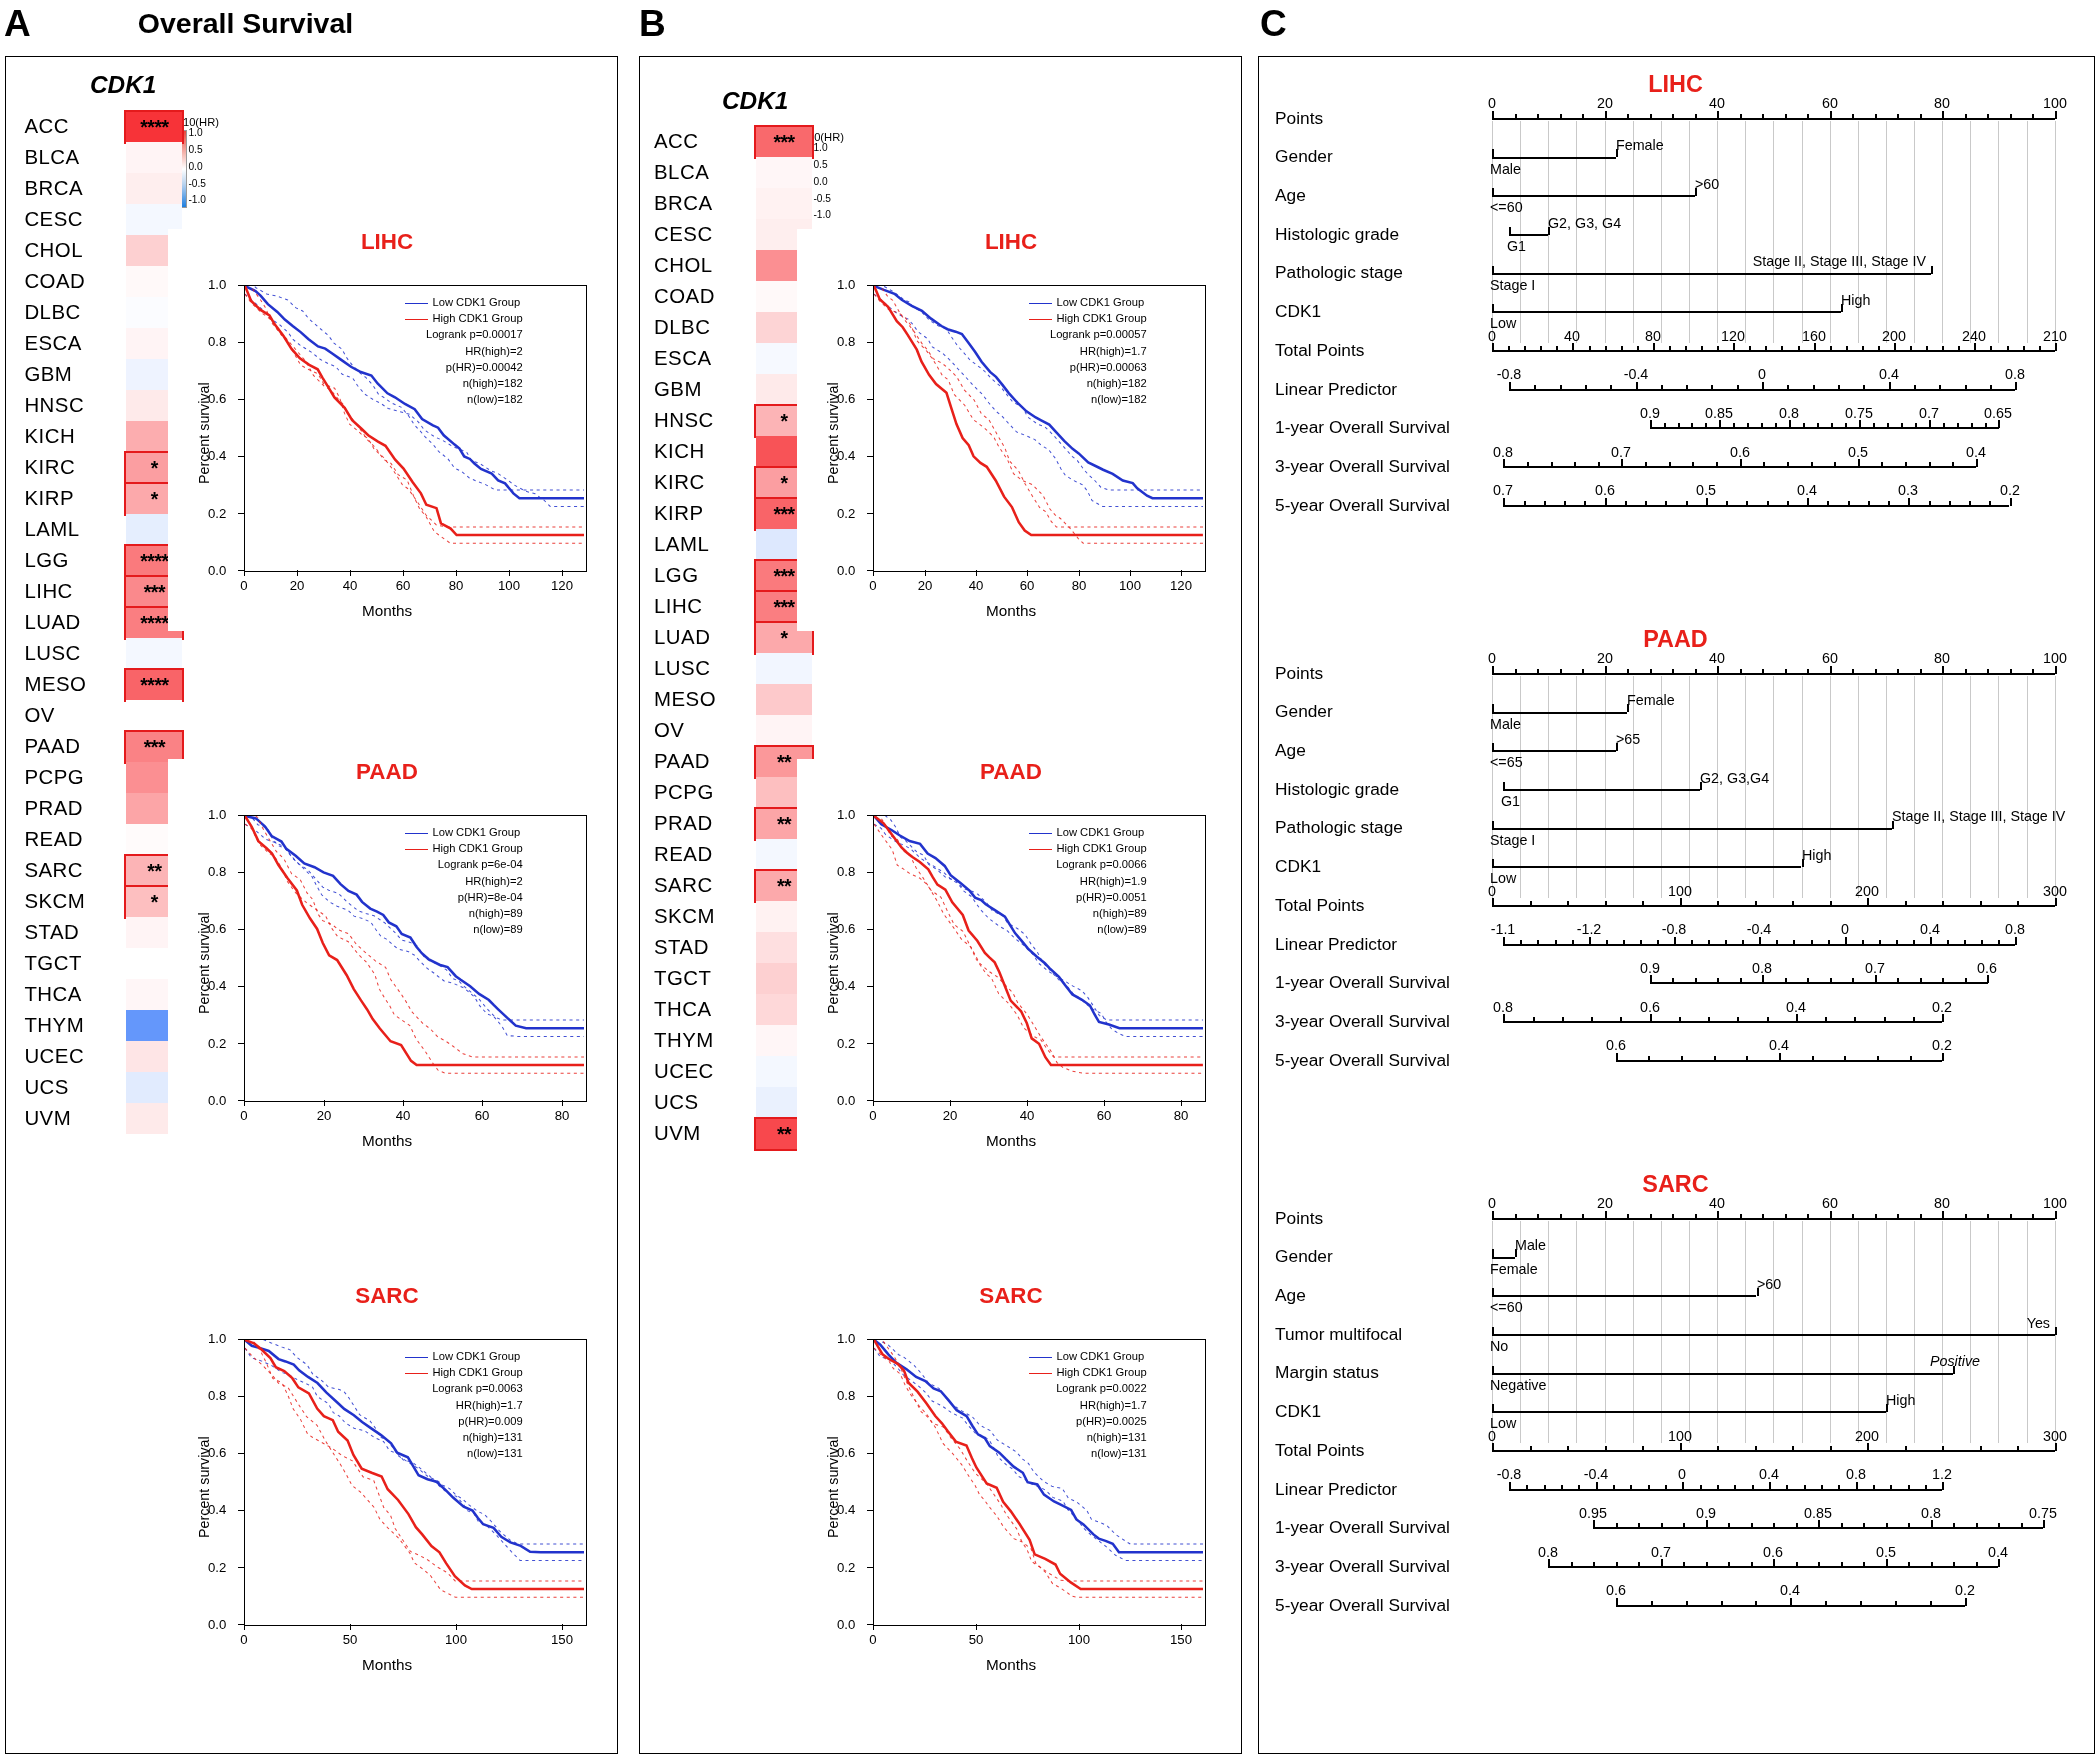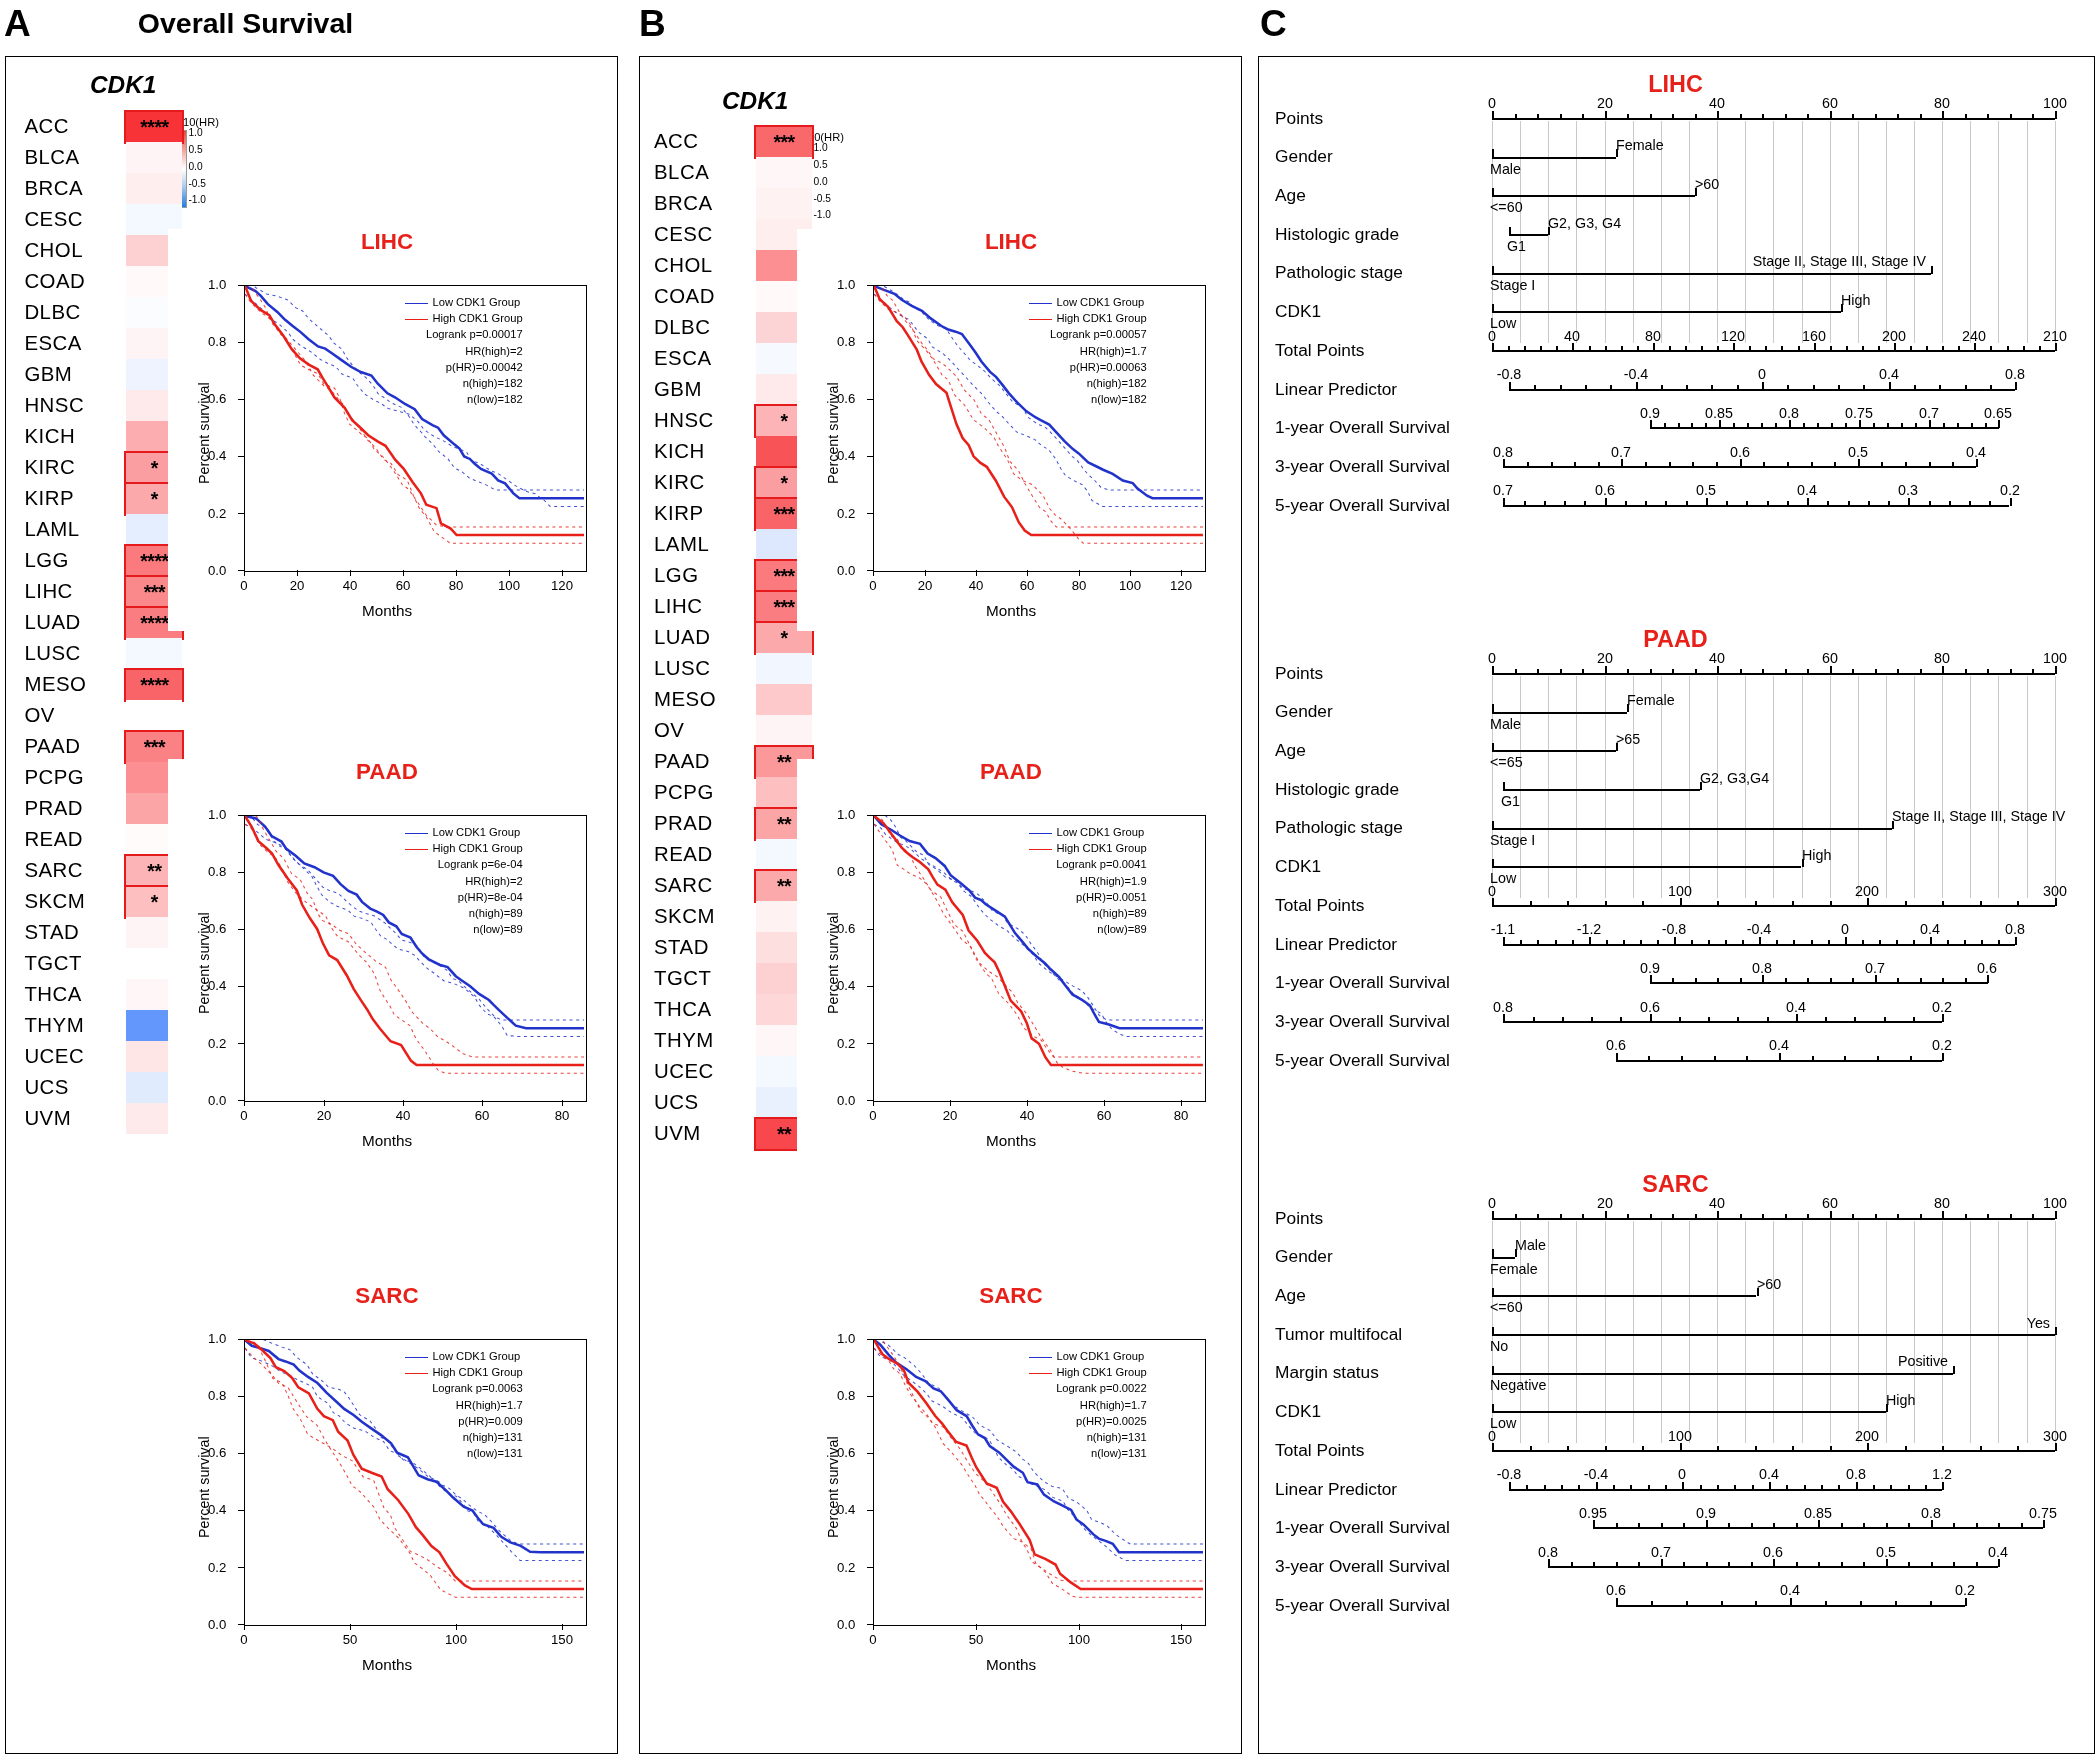--- a/index.html
+++ b/index.html
@@ -623,21 +623,21 @@
         <polyline points="0.0,0.0 15.1,9.8 15.1,9.8 33.1,24.2 33.1,24.2 42.8,38.5 42.8,38.5 51.7,57.7 51.7,57.7 61.0,63.7 61.0,63.7 72.9,75.6 72.9,75.6 85.2,88.0 85.2,88.0 97.1,92.6 97.1,92.6 106.7,110.6 106.7,110.6 123.8,121.5 123.8,121.5 140.9,136.9 140.9,136.9 160.8,143.2 160.8,143.2 175.5,163.0 175.5,163.0 192.0,174.9 192.0,174.9 201.1,188.8 201.1,188.8 210.5,201.5 210.5,201.5 224.9,216.8 224.9,216.8 244.1,231.2 244.1,231.2 262.1,241.9 262.1,241.9 277.1,256.9 277.1,256.9 293.6,269.8 293.6,269.8 313.1,288.9 313.1,288.9 323.1,305.3 323.1,305.3 340.9,320.0 340.9,320.0 359.0,331.6 359.0,331.6 374.9,340.4 374.9,340.4 389.9,349.8 389.9,349.8 407.8,359.0 407.8,359.0 419.8,372.4 419.8,372.4 431.7,390.5 431.7,390.5 442.3,407.6 442.3,407.6 457.3,417.0 457.3,417.0 470.3,417.0 470.3,417.0 483.3,417.0 483.3,417.0 499.7,417.0 499.7,417.0 509.4,417.0 509.4,417.0 526.2,417.0 526.2,417.0 546.7,417.0 546.7,417.0 565.7,417.0 565.7,417.0 579.0,417.0 579.0,417.0 598.0,417.0 598.0,417.0 617.6,417.0 617.6,417.0 637.2,417.0 637.2,417.0 653.1,417.0 646.0,417.0" fill="none" stroke="#2233cc" stroke-width="2" stroke-dasharray="6 7" opacity="0.85" transform="translate(0,-16)"></polyline>
         <polyline points="0.0,0.0 14.0,8.3 14.0,8.3 22.8,20.8 22.8,20.8 42.4,34.2 42.4,34.2 62.6,43.4 62.6,43.4 72.0,49.0 72.0,49.0 92.5,67.9 92.5,67.9 106.2,76.1 106.2,76.1 121.6,85.3 121.6,85.3 137.4,95.4 137.4,95.4 148.6,105.9 148.6,105.9 167.1,118.6 167.1,118.6 176.7,126.8 176.7,126.8 193.7,132.4 193.7,132.4 204.0,137.8 204.0,137.8 222.6,156.4 222.6,156.4 232.7,171.0 232.7,171.0 253.0,179.6 253.0,179.6 262.2,194.3 262.2,194.3 282.2,205.5 282.2,205.5 296.8,217.1 296.8,217.1 307.8,234.7 307.8,234.7 320.7,251.2 320.7,251.2 330.9,271.0 330.9,271.0 346.4,287.8 346.4,287.8 364.6,307.7 364.6,307.7 376.0,314.3 376.0,314.3 390.3,332.1 390.3,332.1 405.3,342.9 405.3,342.9 414.9,352.0 414.9,352.0 426.4,361.8 426.4,361.8 446.6,372.1 446.6,372.1 455.7,389.0 455.7,389.0 467.1,402.8 467.1,402.8 479.7,410.8 479.7,410.8 493.8,417.0 493.8,417.0 512.1,417.0 512.1,417.0 521.2,417.0 521.2,417.0 537.3,417.0 537.3,417.0 548.2,417.0 548.2,417.0 562.1,417.0 562.1,417.0 581.6,417.0 581.6,417.0 600.6,417.0 600.6,417.0 619.1,417.0 619.1,417.0 634.8,417.0 634.8,417.0 643.4,417.0 643.4,417.0 658.1,417.0 646.0,417.0" fill="none" stroke="#2233cc" stroke-width="2" stroke-dasharray="6 7" opacity="0.85" transform="translate(0,16)"></polyline>
         <polyline points="0.0,0.0 18.7,14.3 18.7,14.3 34.1,35.2 34.1,35.2 53.8,61.8 53.8,61.8 64.6,72.2 64.6,72.2 75.3,80.7 75.3,80.7 89.8,90.3 89.8,90.3 106.5,104.8 106.5,104.8 115.2,120.2 115.2,120.2 124.4,134.7 124.4,134.7 140.0,144.9 140.0,144.9 153.6,169.7 153.6,169.7 174.2,194.5 174.2,194.5 185.7,225.0 185.7,225.0 202.7,245.2 202.7,245.2 217.7,268.9 217.7,268.9 226.5,277.8 226.5,277.8 236.9,287.5 236.9,287.5 246.2,307.1 246.2,307.1 257.7,336.0 257.7,336.0 268.4,362.8 268.4,362.8 288.8,383.6 288.8,383.6 300.1,407.2 300.1,407.2 309.6,436.9 309.6,436.9 324.1,447.6 324.1,447.6 336.5,473.9 336.5,473.9 347.5,489.3 347.5,489.3 356.0,489.3 356.0,489.3 374.9,489.3 374.9,489.3 394.3,489.3 394.3,489.3 413.6,489.3 413.6,489.3 423.5,489.3 423.5,489.3 437.2,489.3 437.2,489.3 450.1,489.3 450.1,489.3 464.9,489.3 464.9,489.3 475.6,489.3 475.6,489.3 494.8,489.3 494.8,489.3 507.4,489.3 507.4,489.3 521.9,489.3 521.9,489.3 538.9,489.3 538.9,489.3 559.0,489.3 559.0,489.3 575.8,489.3 575.8,489.3 586.1,489.3 586.1,489.3 602.5,489.3 602.5,489.3 611.6,489.3 611.6,489.3 627.9,489.3 627.9,489.3 645.8,489.3 646.0,489.3" fill="none" stroke="#e8201a" stroke-width="5"></polyline>
         <polyline points="0.0,0.0 19.6,29.2 19.6,29.2 33.0,55.1 33.0,55.1 45.9,62.2 45.9,62.2 59.1,85.4 59.1,85.4 71.3,95.0 71.3,95.0 82.8,118.2 82.8,118.2 96.5,138.0 96.5,138.0 111.5,161.7 111.5,161.7 131.4,175.7 131.4,175.7 144.1,203.0 144.1,203.0 157.5,229.4 157.5,229.4 174.5,242.5 174.5,242.5 188.8,271.4 188.8,271.4 200.7,297.6 200.7,297.6 220.2,326.0 220.2,326.0 230.5,334.1 230.5,334.1 244.8,365.3 244.8,365.3 263.9,383.9 263.9,383.9 281.3,407.1 281.3,407.1 293.7,432.1 293.7,432.1 313.7,449.0 313.7,449.0 328.2,456.4 328.2,456.4 338.6,472.1 338.6,472.1 352.4,489.3 352.4,489.3 370.9,489.3 370.9,489.3 383.4,489.3 383.4,489.3 400.7,489.3 400.7,489.3 421.7,489.3 421.7,489.3 432.0,489.3 432.0,489.3 441.4,489.3 441.4,489.3 454.9,489.3 454.9,489.3 475.6,489.3 475.6,489.3 495.2,489.3 495.2,489.3 508.2,489.3 508.2,489.3 517.9,489.3 517.9,489.3 532.3,489.3 532.3,489.3 543.2,489.3 543.2,489.3 563.0,489.3 563.0,489.3 573.3,489.3 573.3,489.3 584.9,489.3 584.9,489.3 602.0,489.3 602.0,489.3 613.8,489.3 613.8,489.3 632.9,489.3 632.9,489.3 651.5,489.3 646.0,489.3" fill="none" stroke="#e8201a" stroke-width="2" stroke-dasharray="6 7" opacity="0.85" transform="translate(0,-16)"></polyline>
         <polyline points="0.0,0.0 18.4,26.8 18.4,26.8 35.4,49.6 35.4,49.6 45.5,80.4 45.5,80.4 57.3,87.9 57.3,87.9 69.6,96.8 69.6,96.8 89.8,106.2 89.8,106.2 104.8,119.1 104.8,119.1 123.3,150.1 123.3,150.1 136.8,176.8 136.8,176.8 156.2,203.3 156.2,203.3 171.2,225.5 171.2,225.5 190.4,241.6 190.4,241.6 207.0,273.1 207.0,273.1 225.3,289.1 225.3,289.1 241.7,299.8 241.7,299.8 252.7,311.0 252.7,311.0 272.8,331.7 272.8,331.7 282.1,350.7 282.1,350.7 301.4,374.7 301.4,374.7 313.3,394.3 313.3,394.3 328.0,418.6 328.0,418.6 348.4,447.0 348.4,447.0 359.1,468.0 359.1,468.0 370.6,477.8 370.6,477.8 389.2,485.3 389.2,485.3 409.8,489.3 409.8,489.3 426.4,489.3 426.4,489.3 444.5,489.3 444.5,489.3 465.0,489.3 465.0,489.3 474.0,489.3 474.0,489.3 484.5,489.3 484.5,489.3 499.2,489.3 499.2,489.3 517.4,489.3 517.4,489.3 529.9,489.3 529.9,489.3 549.9,489.3 549.9,489.3 560.2,489.3 560.2,489.3 576.1,489.3 576.1,489.3 591.5,489.3 591.5,489.3 606.5,489.3 606.5,489.3 618.6,489.3 618.6,489.3 636.2,489.3 636.2,489.3 647.4,489.3 646.0,489.3" fill="none" stroke="#e8201a" stroke-width="2" stroke-dasharray="6 7" opacity="0.85" transform="translate(0,16)"></polyline>
       </svg>
       <div class="km-legend" style="left: 232px; top: 65px;">
         <div><span class="swatch" style="border-color:#2233cc"></span><span>Low CDK1 Group</span></div>
         <div><span class="swatch" style="border-color:#e8201a"></span><span>High CDK1 Group</span></div>
         <div style="text-align:right">
-          <div>Logrank p=0.0041</div>
+          <div>Logrank p=0.0066</div>
           <div>HR(high)=1.9</div>
           <div>p(HR)=0.0051</div>
           <div>n(high)=89</div>
           <div>n(low)=89</div>
         </div>
       </div>
     </div>
   <div class="km" id="kmB2" style="left:797px;top:1283px;width:428px;height:402px;">
       <div class="km-title" style="top: 0px;">SARC</div>
       <div class="km-box" style="left: 76px; top: 56px; width: 331px; height: 285px;"></div>
@@ -1228,21 +1228,21 @@
       <div class="axis-line" style="left: 224px; top: 163px; width: 563px;"></div>
       <div class="vtick" style="left: 224px; top: 156px; height: 8.1px;"></div>
       <div class="axis-txt" style="top: 167px; left: 222px;">No</div>
       <div class="vtick" style="left: 787px; top: 156px; height: 8.1px;"></div>
       <div class="axis-txt" style="top: 144px; left: 782px; transform: translateX(-100%);">Yes</div>
       <div class="nomo-rowlab" style="left: 7.1px; top: 191px;">Margin status</div>
       <div class="axis-line" style="left: 224px; top: 202px; width: 461px;"></div>
       <div class="vtick" style="left: 224px; top: 195px; height: 8.1px;"></div>
       <div class="axis-txt" style="top: 206px; left: 222px;">Negative</div>
       <div class="vtick" style="left: 685px; top: 195px; height: 8.1px;"></div>
-      <div class="axis-txt" style="top: 182px; left: 680px; transform: translateX(-100%);">Positive</div>
+      <div class="axis-txt" style="top: 182px; left: 712px; transform: translateX(-100%); font-style: italic;">Positive</div>
       <div class="nomo-rowlab" style="left: 7.1px; top: 230px;">CDK1</div>
       <div class="axis-line" style="left: 224px; top: 240px; width: 394px;"></div>
       <div class="vtick" style="left: 224px; top: 233px; height: 8.1px;"></div>
       <div class="axis-txt" style="top: 244px; left: 222px;">Low</div>
       <div class="vtick" style="left: 618px; top: 233px; height: 8.1px;"></div>
       <div class="axis-txt" style="top: 221px; left: 618px;">High</div>
       <div class="nomo-rowlab" style="left: 7.1px; top: 269px;">Total Points</div>
       <div class="axis-line" style="left: 224px; top: 279px; width: 563px;"></div>
       <div class="vtick" style="left: 224px; top: 272px; height: 8.1px;"></div>
       <div class="axis-num" style="left: 224px; top: 257px;">0</div>

